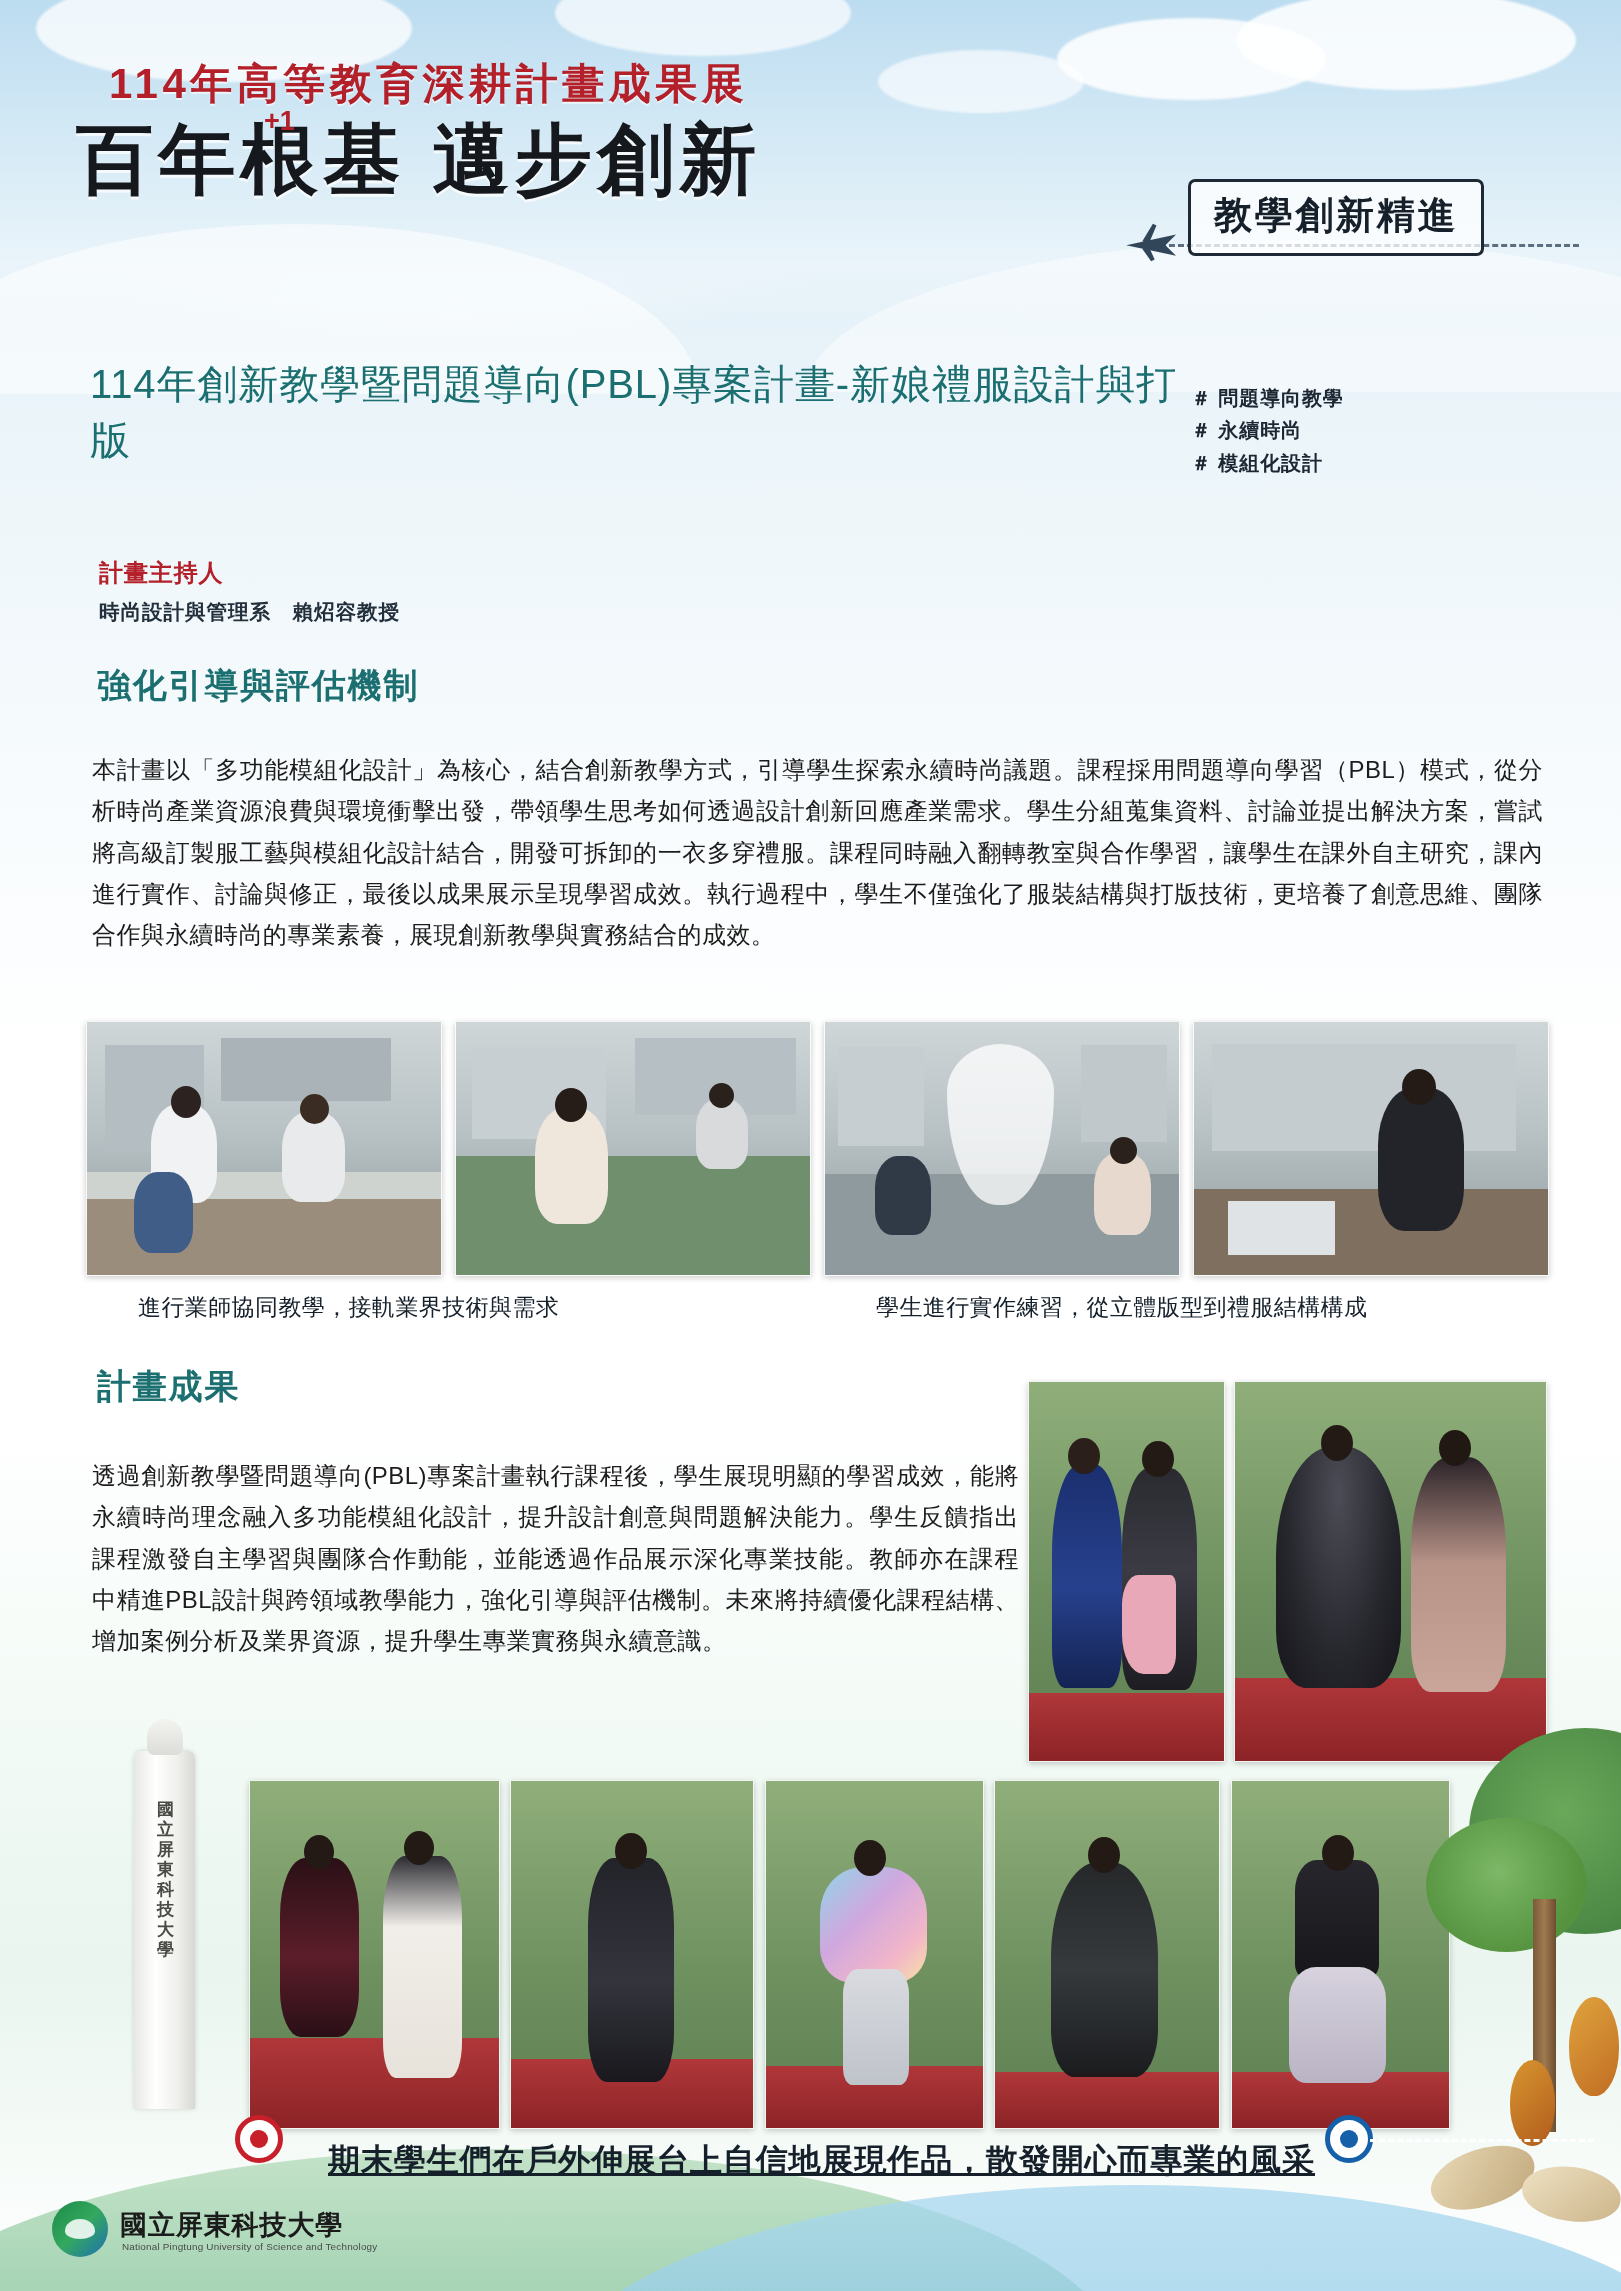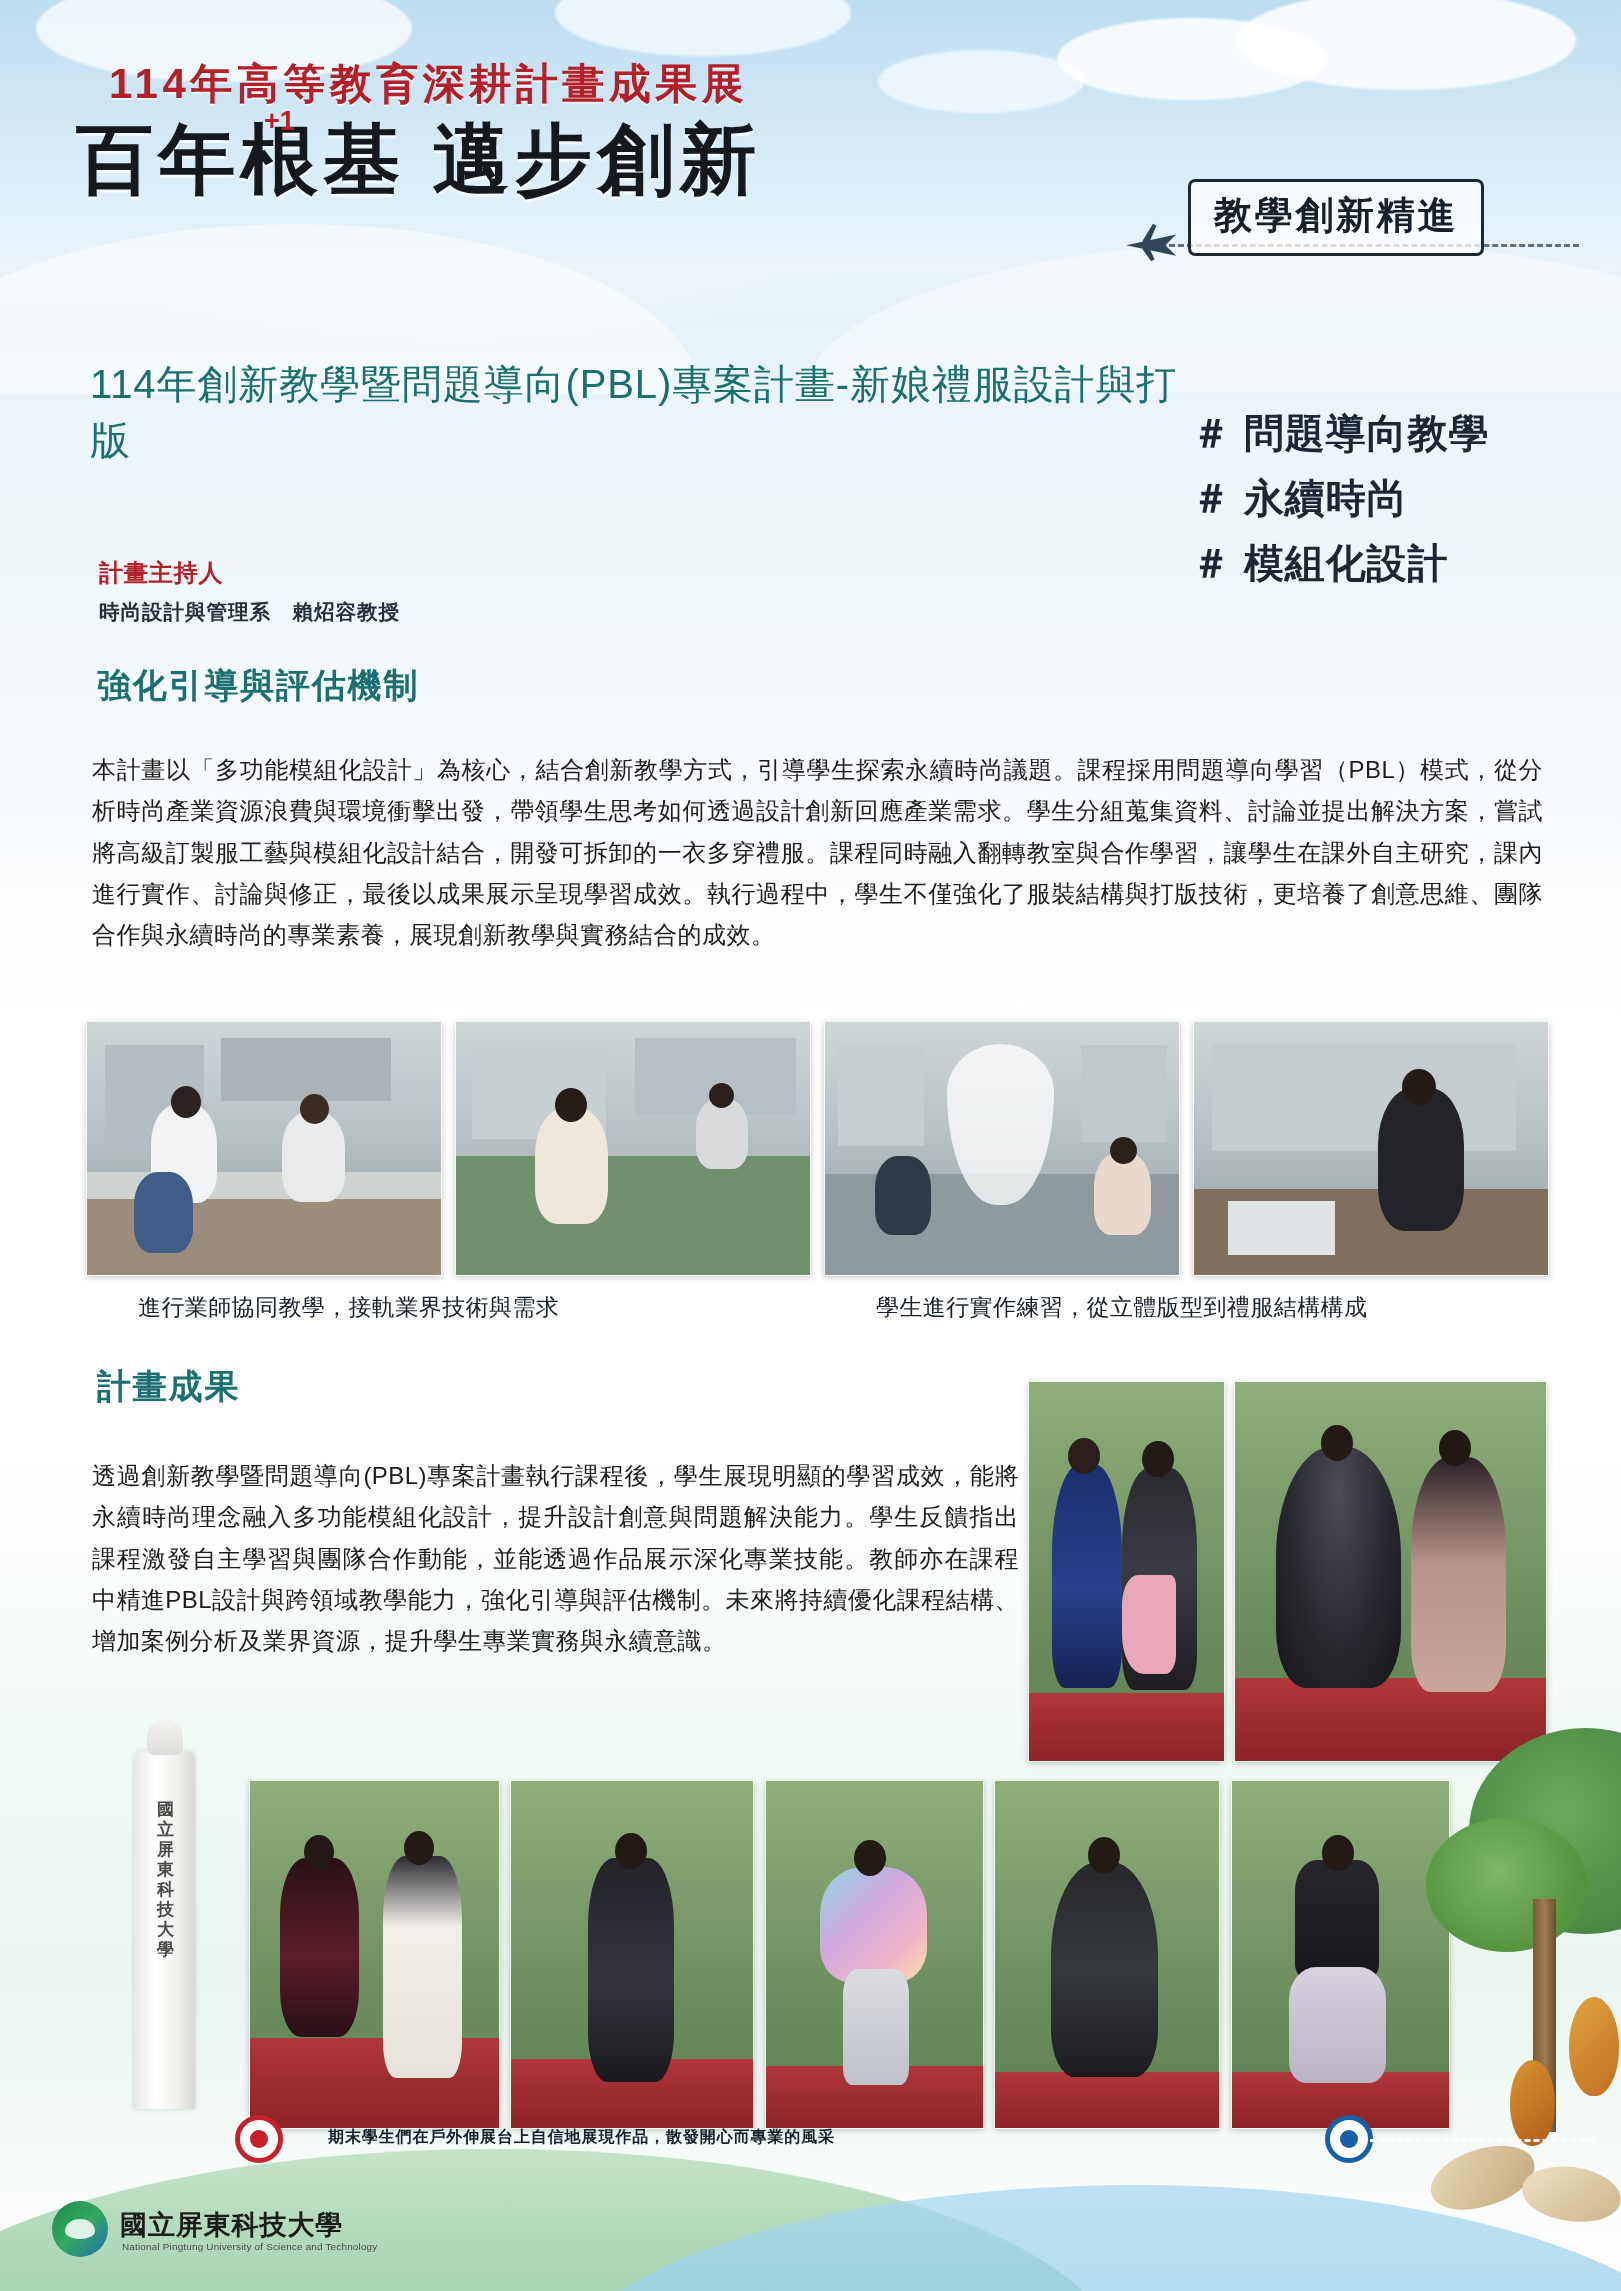--- a/index.html
+++ b/index.html
@@ -71,22 +71,22 @@
     white-space: nowrap;
   }
 
   
   .title {
     position: absolute; left: 90px; top: 356px; width: 1093px;
     font-size: 40px; font-weight: normal; line-height: 1.40; color: #1b6f70;
     letter-spacing: 0.9px;
   }
   .hashtags {
-    position: absolute; left: 1191px; top: 401px;
-    font-size: 40px; line-height: 1.62; color: #1d2733; font-weight: bold;
+    position: absolute; left: 1191px; top: 382px;
+    font-size: 20px; line-height: 1.62; color: #1d2733; font-weight: bold;
     letter-spacing: 0.9px;
   }
   .hashtags div { white-space: nowrap; }
 
   .leader-label {
     position: absolute; left: 99px; top: 557px;
     font-size: 24px; font-weight: bold; color: #b4202a; letter-spacing: 0.9px;
   }
   .leader-name {
     position: absolute; left: 99px; top: 598px;
@@ -148,23 +148,24 @@
     position: absolute; left: 154px; top: 1800px; width: 23px;
     font-size: 17px; font-weight: bold; color: #4a4a46; line-height: 1.18;
     text-align: center; letter-spacing: 0;
   }
 
   .tree-canopy { position: absolute; border-radius: 50%; }
   .cacao { position: absolute; border-radius: 50% 50% 48% 48%; }
 
   .foot-cap-wrap { position: absolute; left: 224px; top: 2119px; width: 1128px; height: 43px; }
   .foot-cap {
-    position: absolute; left: 104px; top: 8px;
-    font-size: 16px; font-weight: bold; color: #15202b; letter-spacing: 0.9px;
+    position: absolute; left: 104px; top: 20px;
+    font-size: 32px; font-weight: bold; color: #15202b; letter-spacing: 0.9px;
     white-space: nowrap;
+    text-decoration: underline;
   }
   .target-ico {
     position: absolute; left: 235px; top: 2115px; width: 48px; height: 48px;
     border-radius: 50%; border: 5.4px solid #c8202a; background: #fff;
   }
   .target-ico:after{
     content:""; position:absolute; left: 9.9px; top: 9.9px; width: 18px; height: 18px;
     border-radius: 50%; background: #c8202a;
   }
   .target-ico2 {

